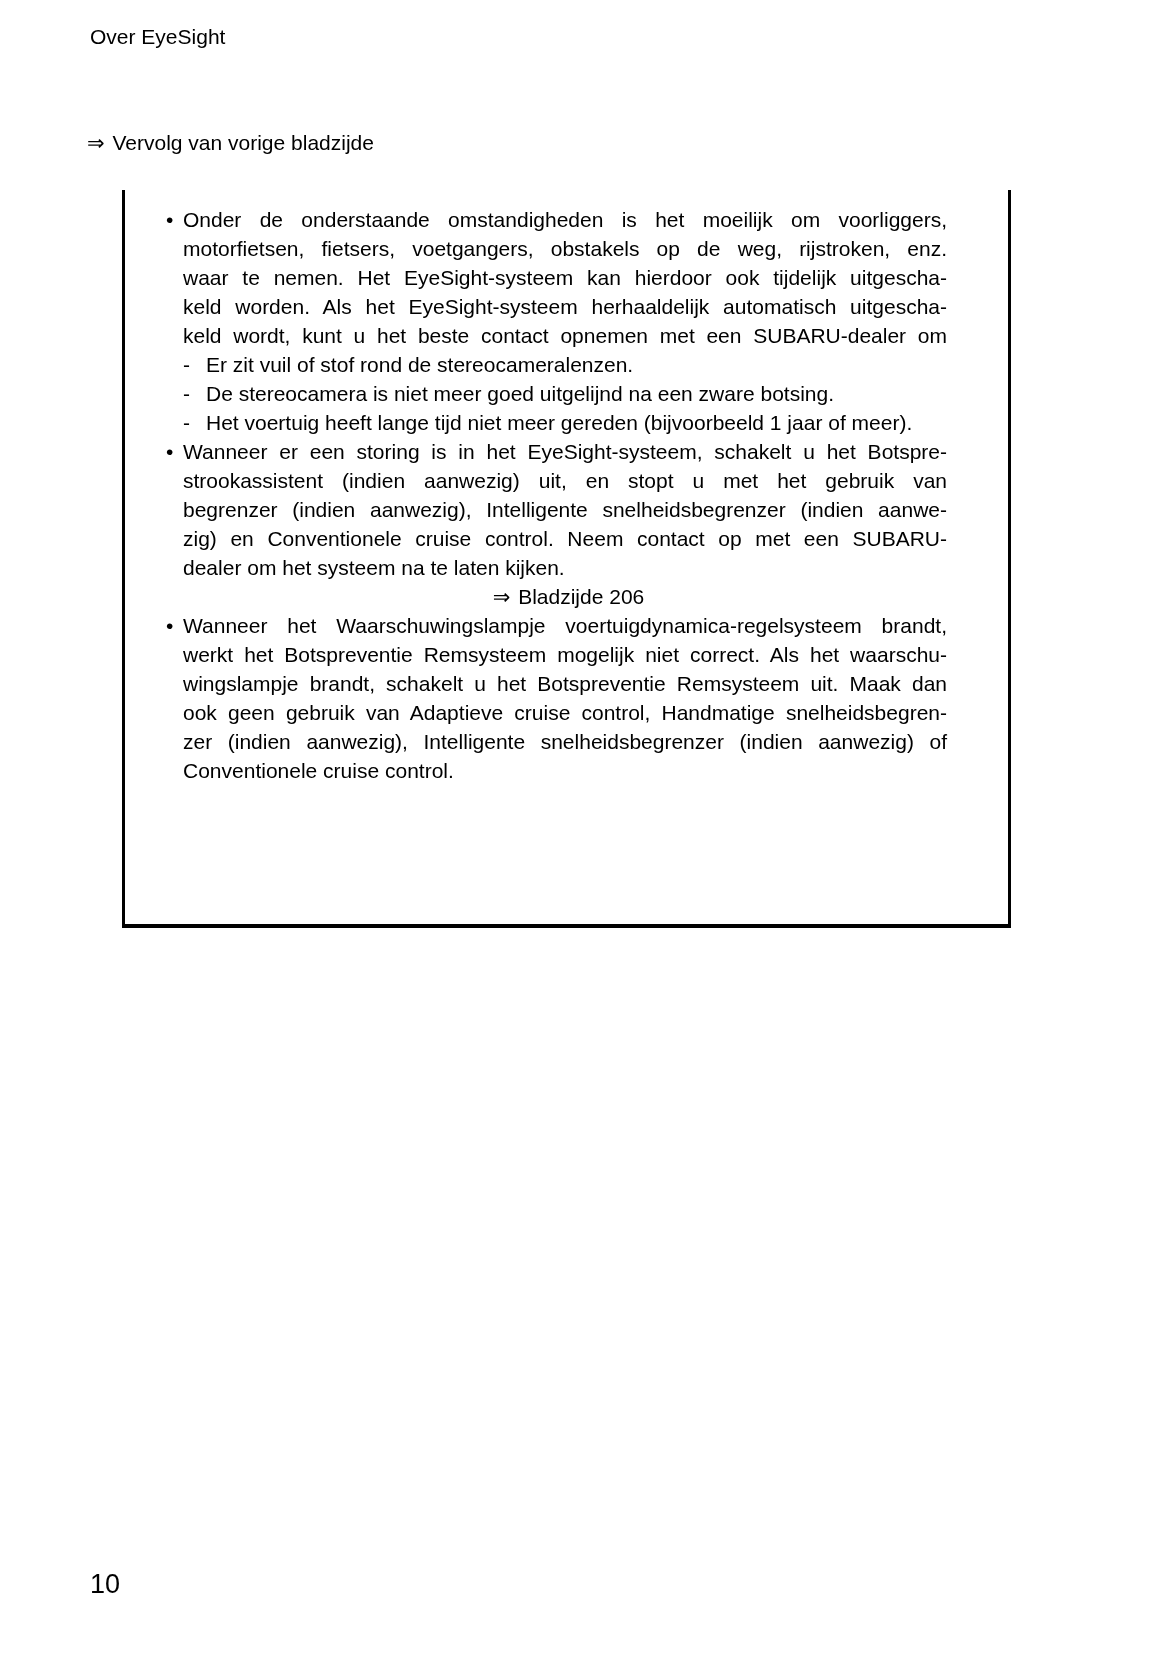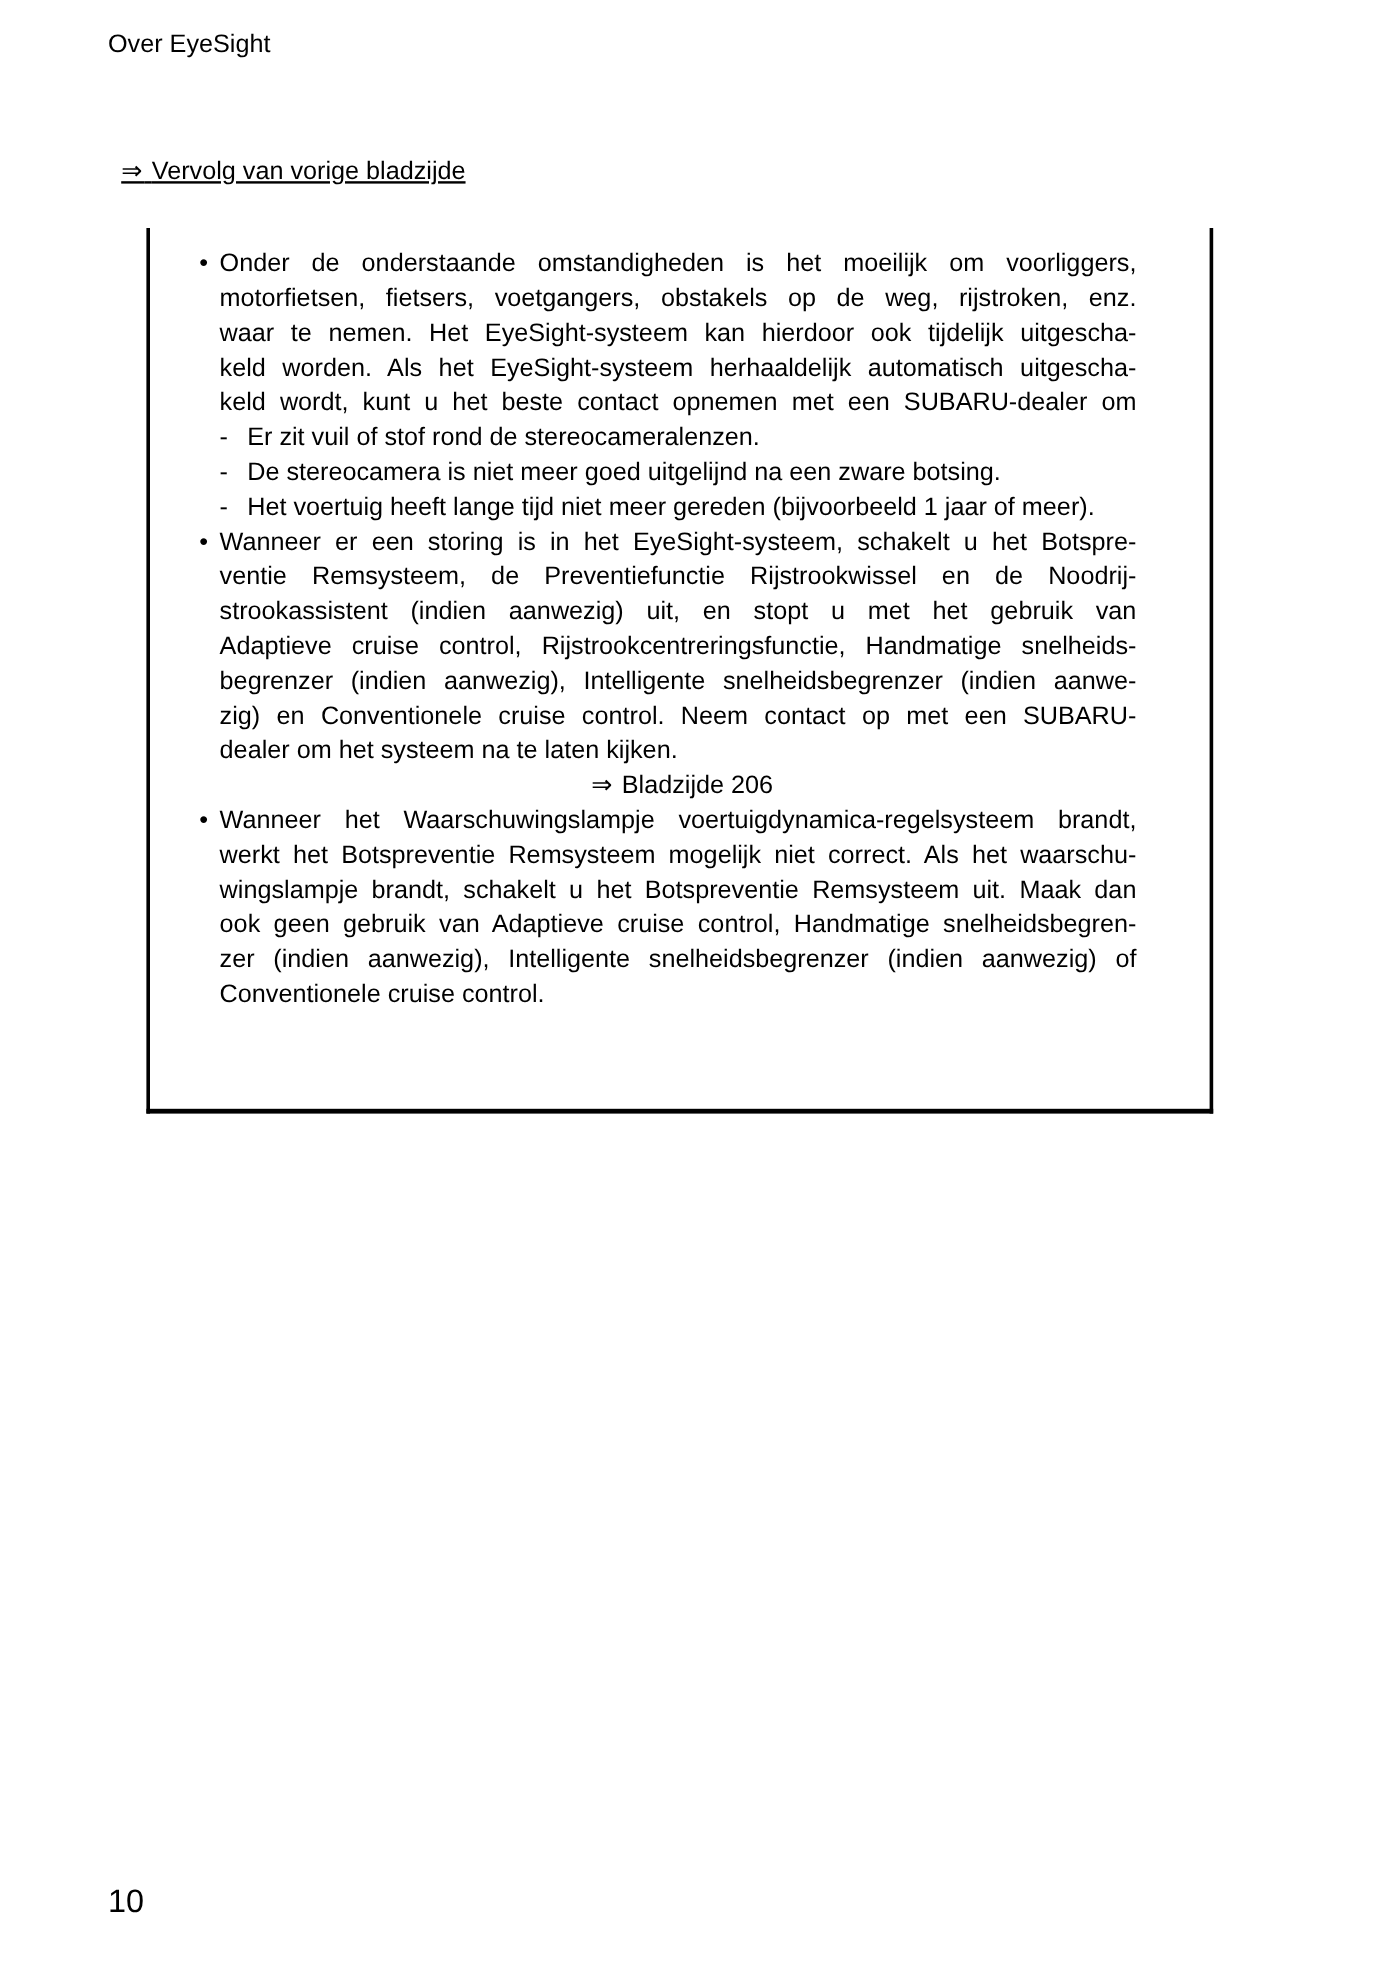--- a/index.html
+++ b/index.html
@@ -14,25 +14,24 @@
   }
   .running-header {
     position: absolute;
     left: 90px;
     top: 25px;
     font-size: 21px;
     line-height: 24px;
   }
   .continuation {
     position: absolute;
-    left: 101px;
+    left: 87px;
     top: 131px;
     font-size: 21px;
     line-height: 24px;
-    text-decoration: underline;
   }
   .continuation .arrow { letter-spacing: 2px; }
   .warnbox {
     position: absolute;
     left: 122px;
     top: 190px;
     width: 889px;
     height: 738px;
     border-left: 3px solid #000;
     border-right: 3px solid #000;
@@ -99,23 +98,21 @@
   </div>
 
   <div class="item sub">
     <span class="marker">-</span>
     <div class="line">Het voertuig heeft lange tijd niet meer gereden (bijvoorbeeld 1 jaar of meer).</div>
   </div>
 
   <div class="item">
     <span class="marker">•</span>
     <div class="line just">Wanneer er een storing is in het EyeSight-systeem, schakelt u het Botspre-</div>
-    <div class="line just">ventie Remsysteem, de Preventiefunctie Rijstrookwissel en de Noodrij-</div>
     <div class="line just">strookassistent (indien aanwezig) uit, en stopt u met het gebruik van</div>
-    <div class="line just">Adaptieve cruise control, Rijstrookcentreringsfunctie, Handmatige snelheids-</div>
     <div class="line just">begrenzer (indien aanwezig), Intelligente snelheidsbegrenzer (indien aanwe-</div>
     <div class="line just">zig) en Conventionele cruise control. Neem contact op met een SUBARU-</div>
     <div class="line">dealer om het systeem na te laten kijken.</div>
     <div class="line ref">
       <span class="arrow">⇒</span>
       <span>Bladzijde 206</span>
     </div>
   </div>
 
   <div class="item">

